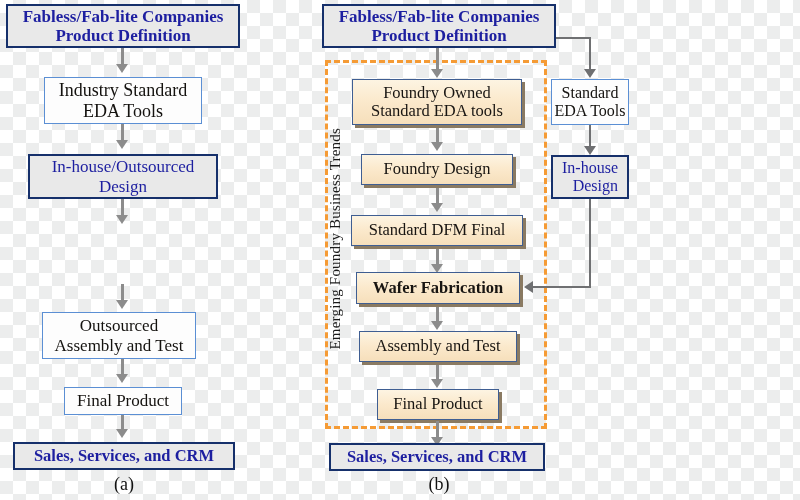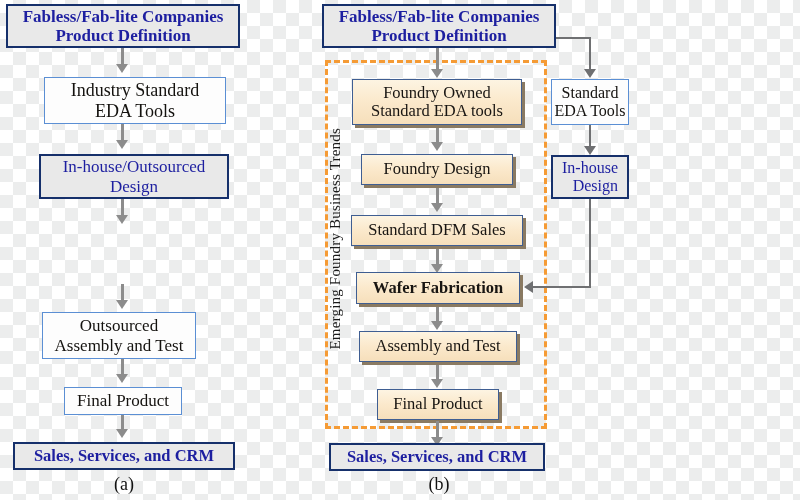--- a/index.html
+++ b/index.html
@@ -89,27 +89,27 @@
 <body>
 
 <div id="stage">
 
   <div class="box hdr" style="left:6px;top:4px;width:234px;height:44px;font-size:17px;">Fabless/Fab-lite Companies
 Product  Definition</div>
 
   <div class="vline" style="left:121px;top:48px;height:18px;"></div>
   <div class="arrowdn" style="left:116px;top:64px;"></div>
 
-  <div class="box plain" style="left:44px;top:77px;width:182px;height:47px;font-size:18px;">Industry Standard
+  <div class="box plain" style="left:44px;top:77px;width:158px;height:47px;font-size:18px;">Industry Standard
 EDA Tools</div>
 
   <div class="vline" style="left:121px;top:124px;height:18px;"></div>
   <div class="arrowdn" style="left:116px;top:140px;"></div>
 
-  <div class="box navy" style="left:28px;top:154px;width:190px;height:45px;font-size:17px;margin-left:11px;">In-house/Outsourced
+  <div class="box navy" style="left:28px;top:154px;width:190px;height:45px;font-size:17px;">In-house/Outsourced
 Design</div>
 
   <div class="vline" style="left:121px;top:199px;height:18px;"></div>
   <div class="arrowdn" style="left:116px;top:215px;"></div>
 
 
   <div class="vline" style="left:121px;top:284px;height:18px;"></div>
   <div class="arrowdn" style="left:116px;top:300px;"></div>
 
   <div class="box plain" style="left:42px;top:312px;width:154px;height:47px;font-size:17px;">Outsourced
@@ -140,21 +140,21 @@
 Standard EDA tools</div>
 
   <div class="vline" style="left:436px;top:128px;height:16px;"></div>
   <div class="arrowdn" style="left:431px;top:142px;"></div>
 
   <div class="box tan" style="left:361px;top:154px;width:152px;height:31px;font-size:16.5px;">Foundry Design</div>
 
   <div class="vline" style="left:436px;top:188px;height:17px;"></div>
   <div class="arrowdn" style="left:431px;top:203px;"></div>
 
-  <div class="box tan" style="left:351px;top:215px;width:172px;height:31px;font-size:16.5px;">Standard DFM Sales</div>
+  <div class="box tan" style="left:351px;top:215px;width:172px;height:31px;font-size:16.5px;">Standard DFM Final</div>
 
   <div class="vline" style="left:436px;top:249px;height:17px;"></div>
   <div class="arrowdn" style="left:431px;top:264px;"></div>
 
   <div class="box tan b" style="left:356px;top:272px;width:164px;height:32px;font-size:16.5px;">Wafer Fabrication</div>
 
   <div class="vline" style="left:436px;top:307px;height:16px;"></div>
   <div class="arrowdn" style="left:431px;top:321px;"></div>
 
   <div class="box tan" style="left:359px;top:331px;width:158px;height:31px;font-size:16.5px;">Assembly and Test</div>

